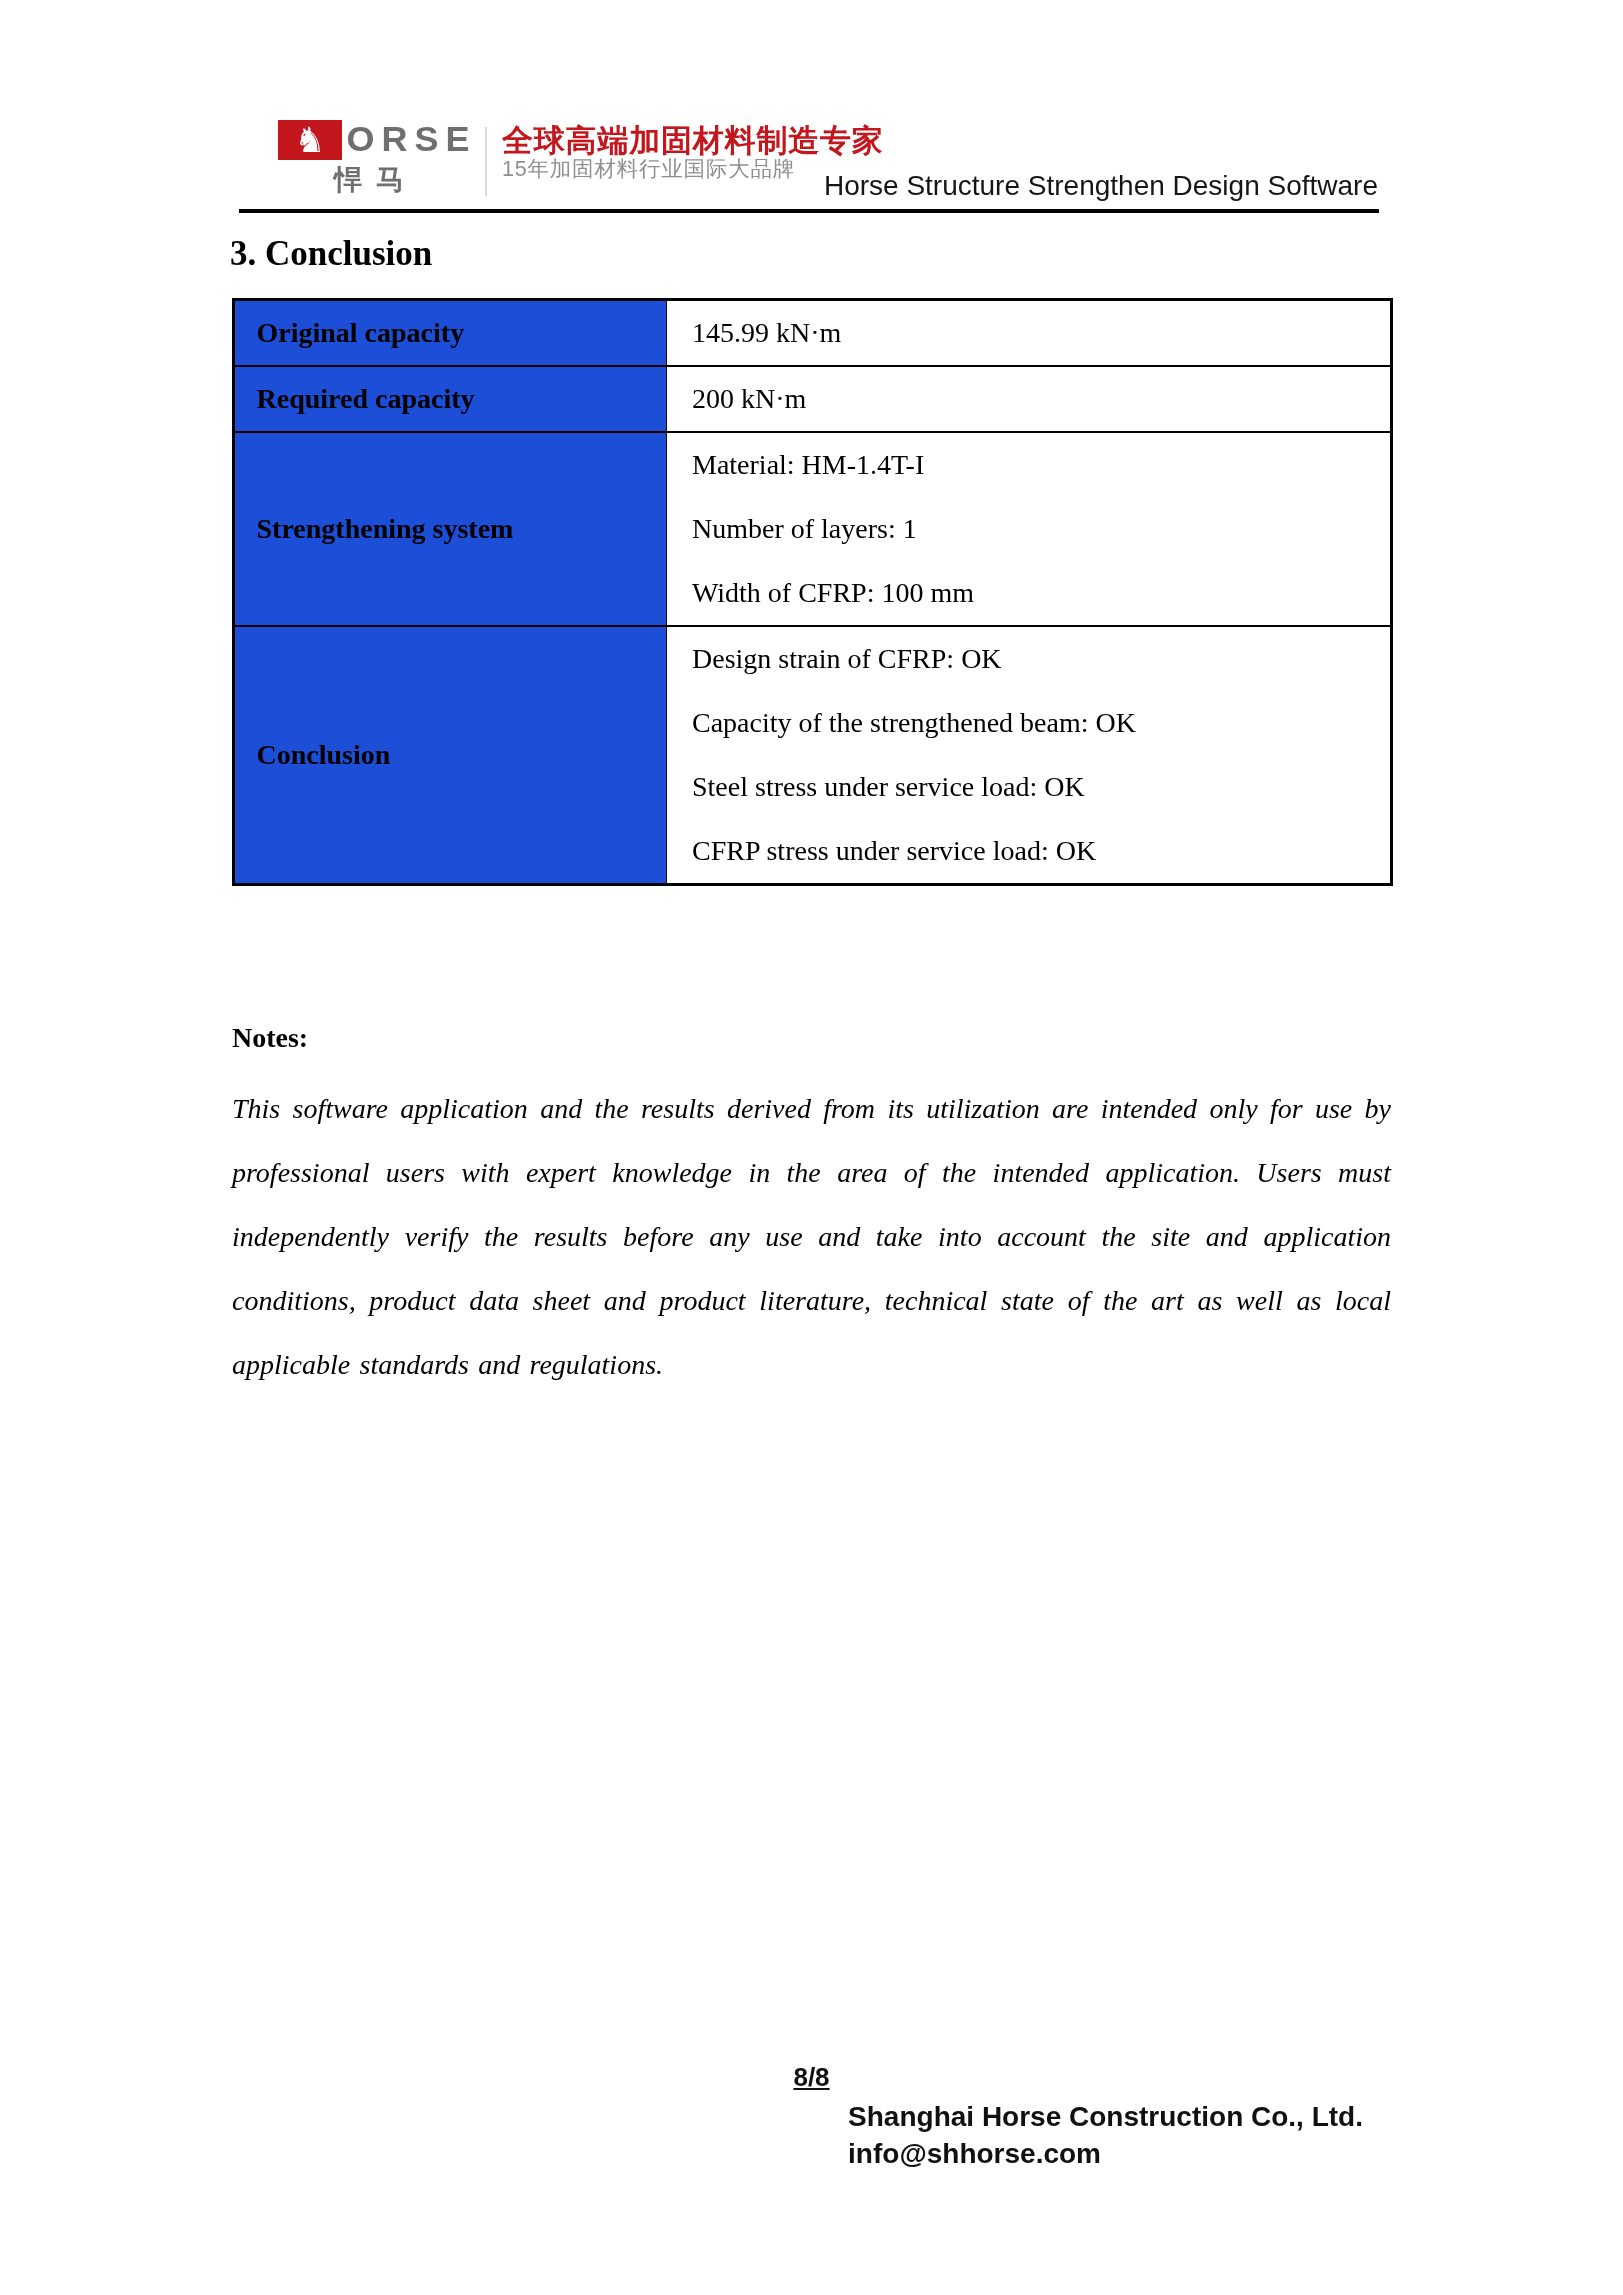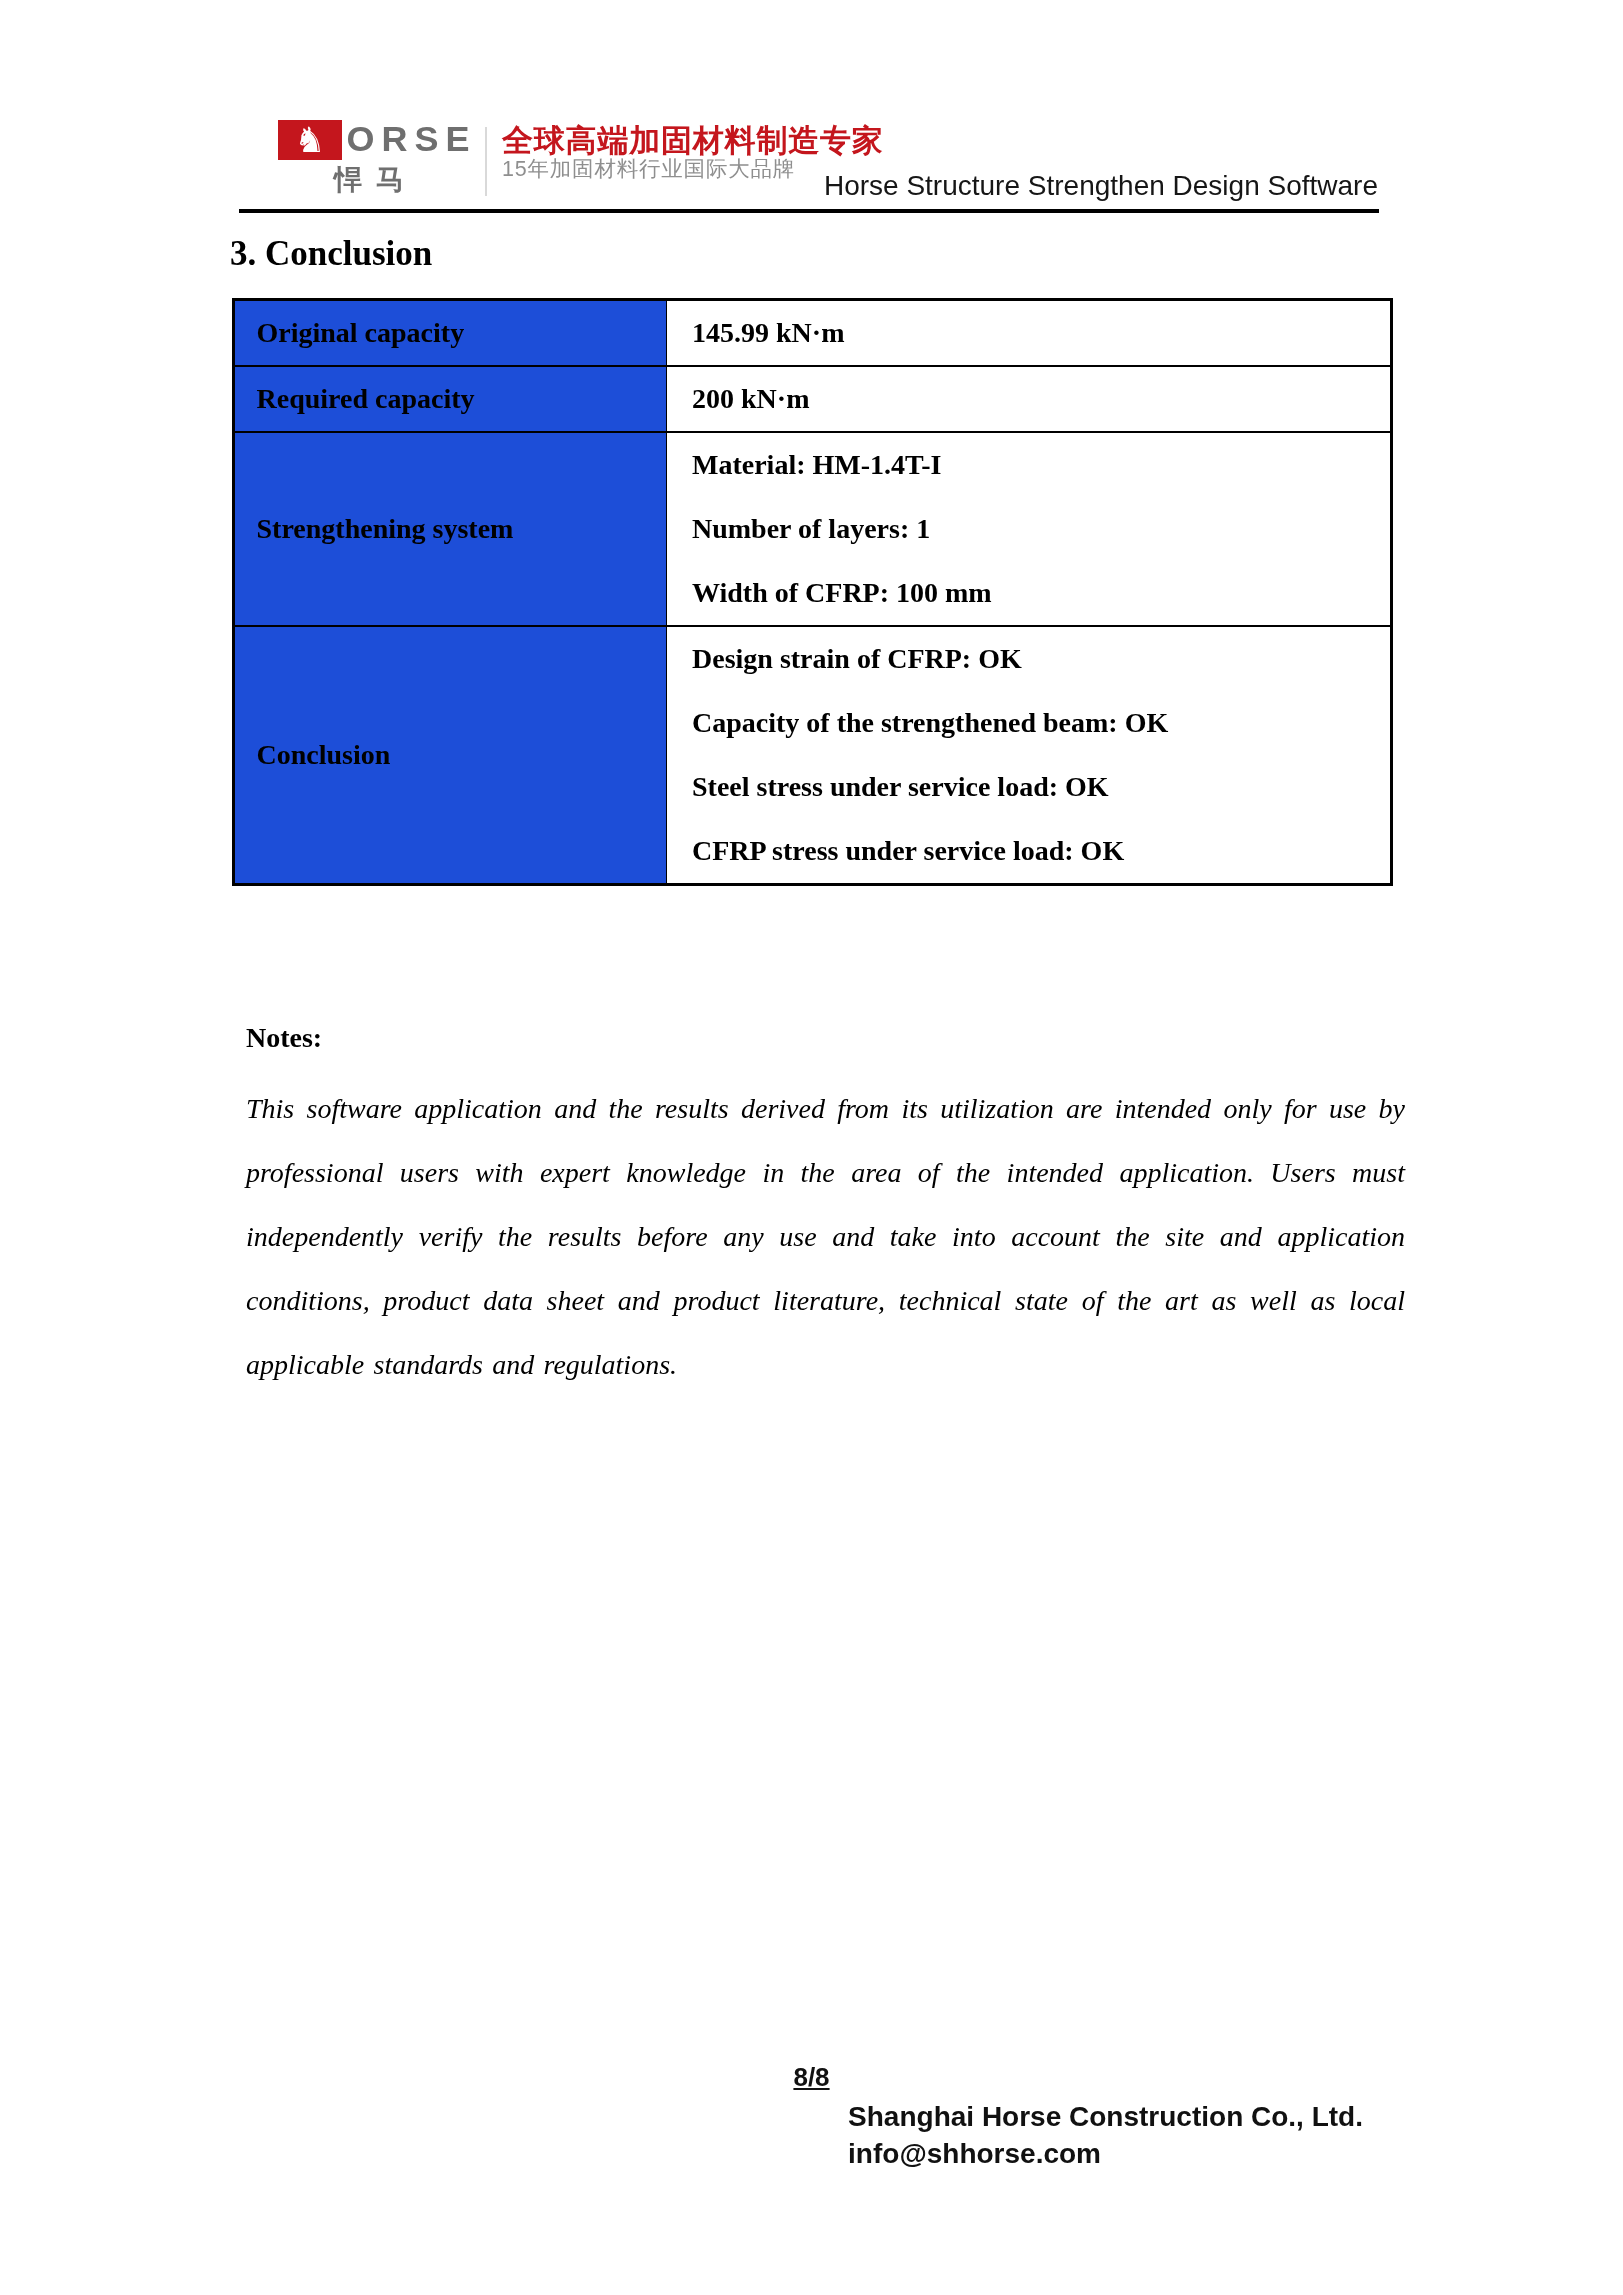--- a/index.html
+++ b/index.html
@@ -76,32 +76,32 @@
   }
   .conclusion-table th {
     width: 433px; background: #1d4ed8;
     text-align: left; vertical-align: middle;
     font-weight: 700; font-size: 28px;
     padding-left: 21.5px; padding-right: 3px;
     border: 2.3px solid #000; border-right: 1.5px solid #000;
   }
   .conclusion-table td {
     vertical-align: middle;
-    font-weight: 700; font-size: 28px;
+    font-weight: 400; font-size: 28px;
     padding-left: 25px; padding-right: 8px;
     border: 2.3px solid #000; border-left: 1.5px solid #000;
     background: #ffffff;
   }
   .conclusion-table .cell-line { line-height: 64px; white-space: nowrap; }
   .row-h1 { height: 65px; }
   .row-h3 { height: 193px; }
   .row-h4 { height: 258px; }
 
   
-  .notes-block { position: absolute; left: 232px; top: 1020px; width: 1159px; margin-left: 14px; }
+  .notes-block { position: absolute; left: 232px; top: 1020px; width: 1159px; }
   .notes-heading { font-weight: 700; font-size: 28px; line-height: 35px; }
   .notes-body {
     margin-top: 21.5px;
     font-style: italic; font-size: 28px; line-height: 64px;
     text-align: justify; word-spacing: 2.3px;
   }
 
   
   .footer-page {
     position: absolute; left: 0; top: 2064px; width: 1623px;

